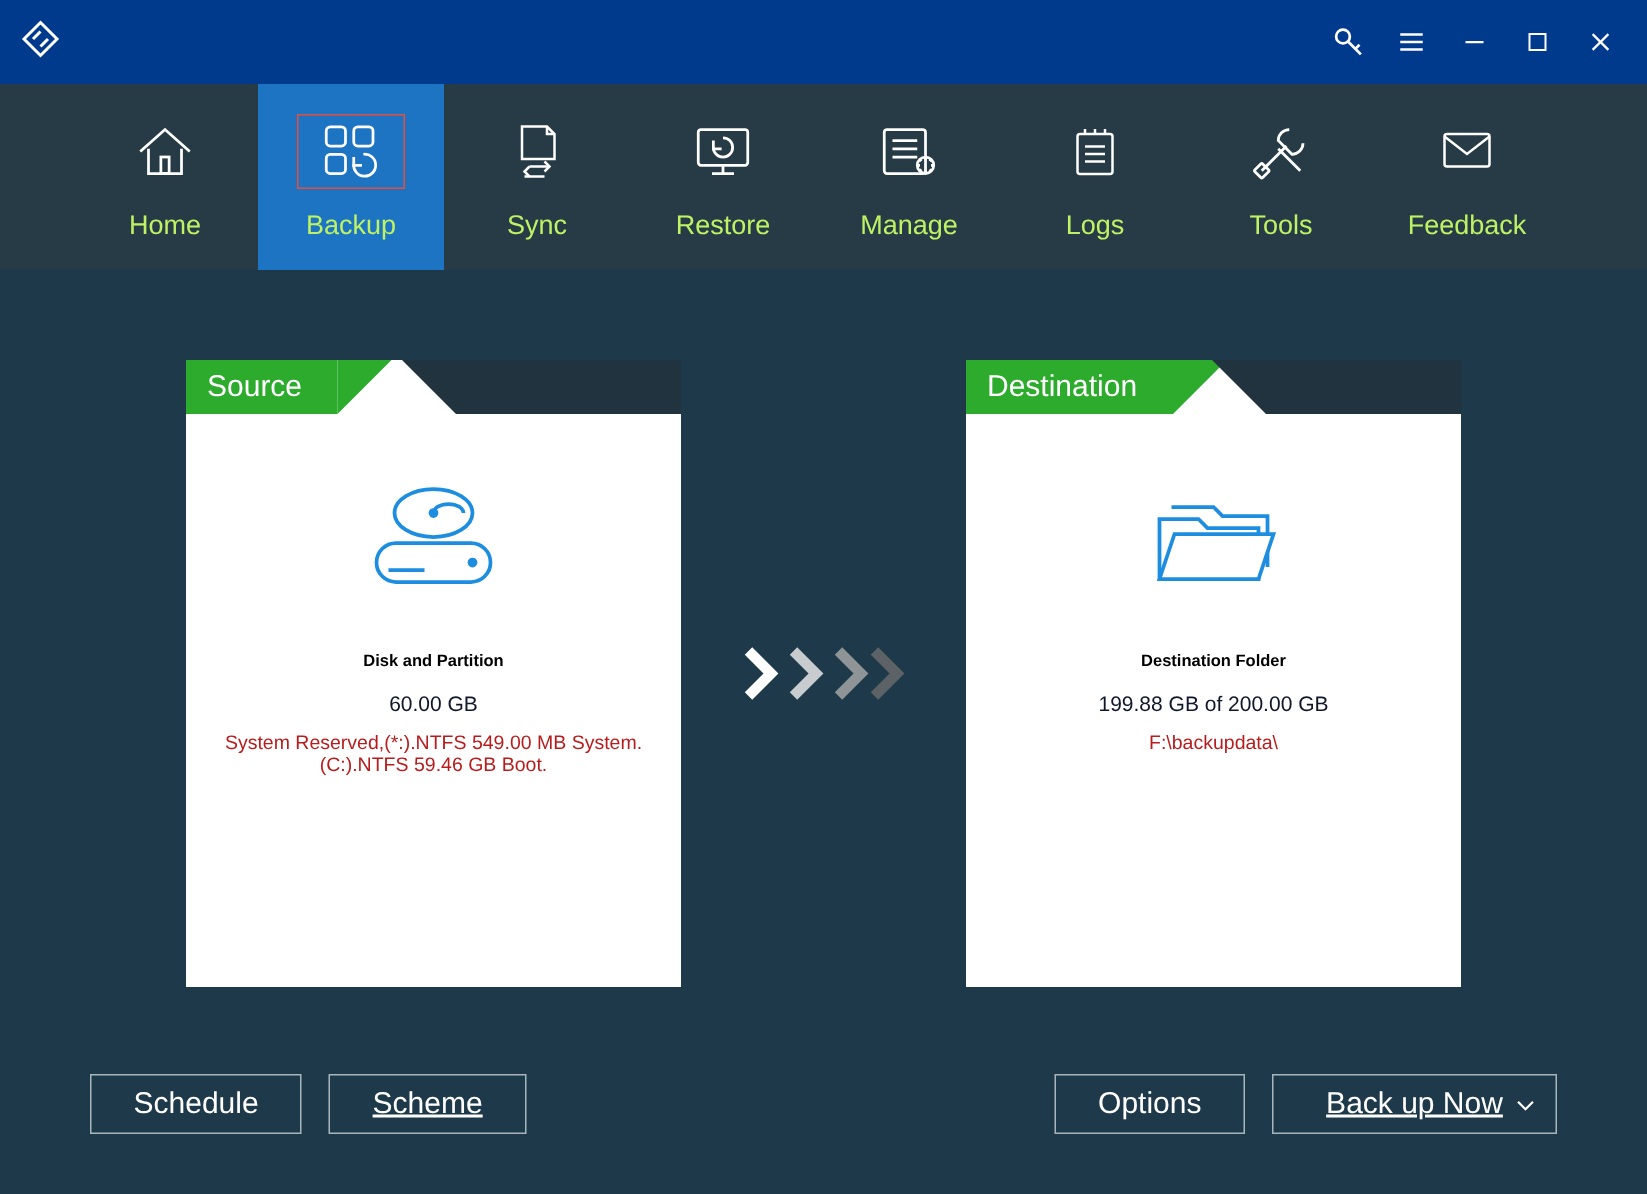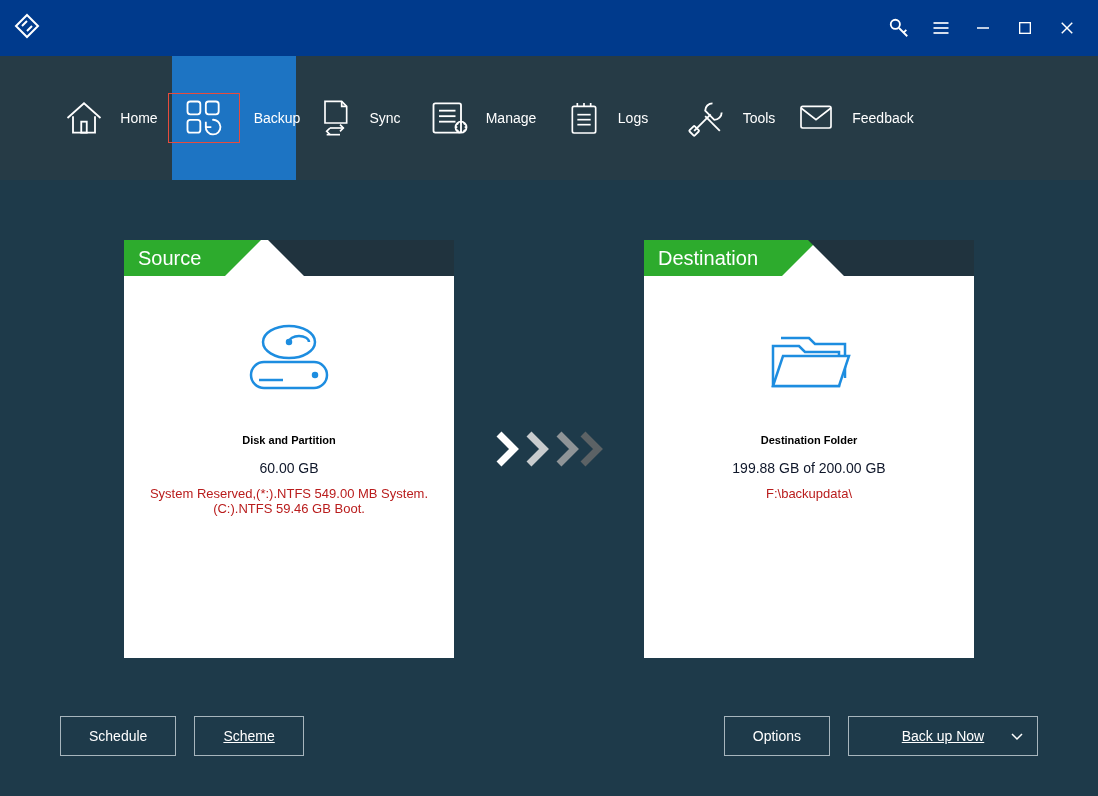--- a/index.html
+++ b/index.html
@@ -34,27 +34,27 @@
   .navbar {
     height: 124px;
     background: #263b46;
     display: flex;
     align-items: stretch;
     padding-left: 48px;
   }
   .nav-item {
     width: 124px;
     display: flex;
-    flex-direction: row;
+    flex-direction: column;
     align-items: center;
     justify-content: center;
     gap: 14px;
     cursor: pointer;
-    color: #ffffff;
-    font-size: 14px;
+    color: #bef264;
+    font-size: 18px;
   }
   .nav-item.active { background: #1d74c3; }
   .nav-item.active .nav-icon-wrap {
     border: 1px solid #e74c3c;
     padding: 4px 12px;
   }
   .nav-icon-wrap { height: 50px; display:flex; align-items:center; justify-content:center; }
 
   
   .main {
@@ -129,21 +129,21 @@
     left: 60px; right: 60px; bottom: 40px;
     display: flex;
     align-items: center;
   }
   .btn {
     border: 1px solid #a7b5bd;
     background: transparent;
     color: #fff;
     height: 40px;
     padding: 0 28px;
-    font-size: 14px;
+    font-size: 20px;
     cursor: pointer;
     display: flex; align-items: center; justify-content: center;
   }
   .btn + .btn { margin-left: 18px; text-decoration: underline; }
   .bottom-bar .spacer { flex: 1; }
   .btn.wide { width: 190px; position: relative; }
   .btn.wide .caret {
     position: absolute; right: 14px; top: 50%; transform: translateY(-50%);
   }
 </style>
@@ -222,20 +222,32 @@
           <path d="M32 4 V10 H38"></path>
         <path d="M18 36 H34"></path>
           <path d="M30 32 L34 36 L30 40"></path>
         <path d="M14 44 H30"></path>
           <path d="M18 40 L14 44 L18 48" transform="translate(0,-4)"></path>
       </svg>
     </span>
     <span>Sync</span>
   </div>
 
+  <div class="nav-item">
+    <span class="nav-icon-wrap">
+      <svg width="44" height="44" viewBox="0 0 48 48" fill="none" stroke="#fff" stroke-width="2">
+        <rect x="6" y="8" width="36" height="26" rx="2"></rect>
+          <line x1="16" y1="40" x2="32" y2="40"></line>
+          <line x1="24" y1="34" x2="24" y2="40"></line>
+        <path d="M24 14 A7 7 0 1 1 17 21"></path>
+          <path d="M17 16 L17 22 L23 22"></path>
+      </svg>
+    </span>
+    <span>Restore</span>
+  </div>
 
   <div class="nav-item">
     <span class="nav-icon-wrap">
       <svg width="44" height="44" viewBox="0 0 48 48" fill="none" stroke="#fff" stroke-width="2">
         <rect x="6" y="8" width="30" height="32" rx="2"></rect>
         <line x1="12" y1="16" x2="30" y2="16"></line>
           <line x1="12" y1="22" x2="30" y2="22"></line>
           <line x1="12" y1="28" x2="30" y2="28"></line>
         <circle cx="36" cy="34" r="6"></circle>
           <path d="M36 30 V28 M36 40 V38 M42 34 H40 M32 34 H30 M40 30 L39 31 M32 38 L33 37 M40 38 L39 37 M32 30 L33 31"></path>

